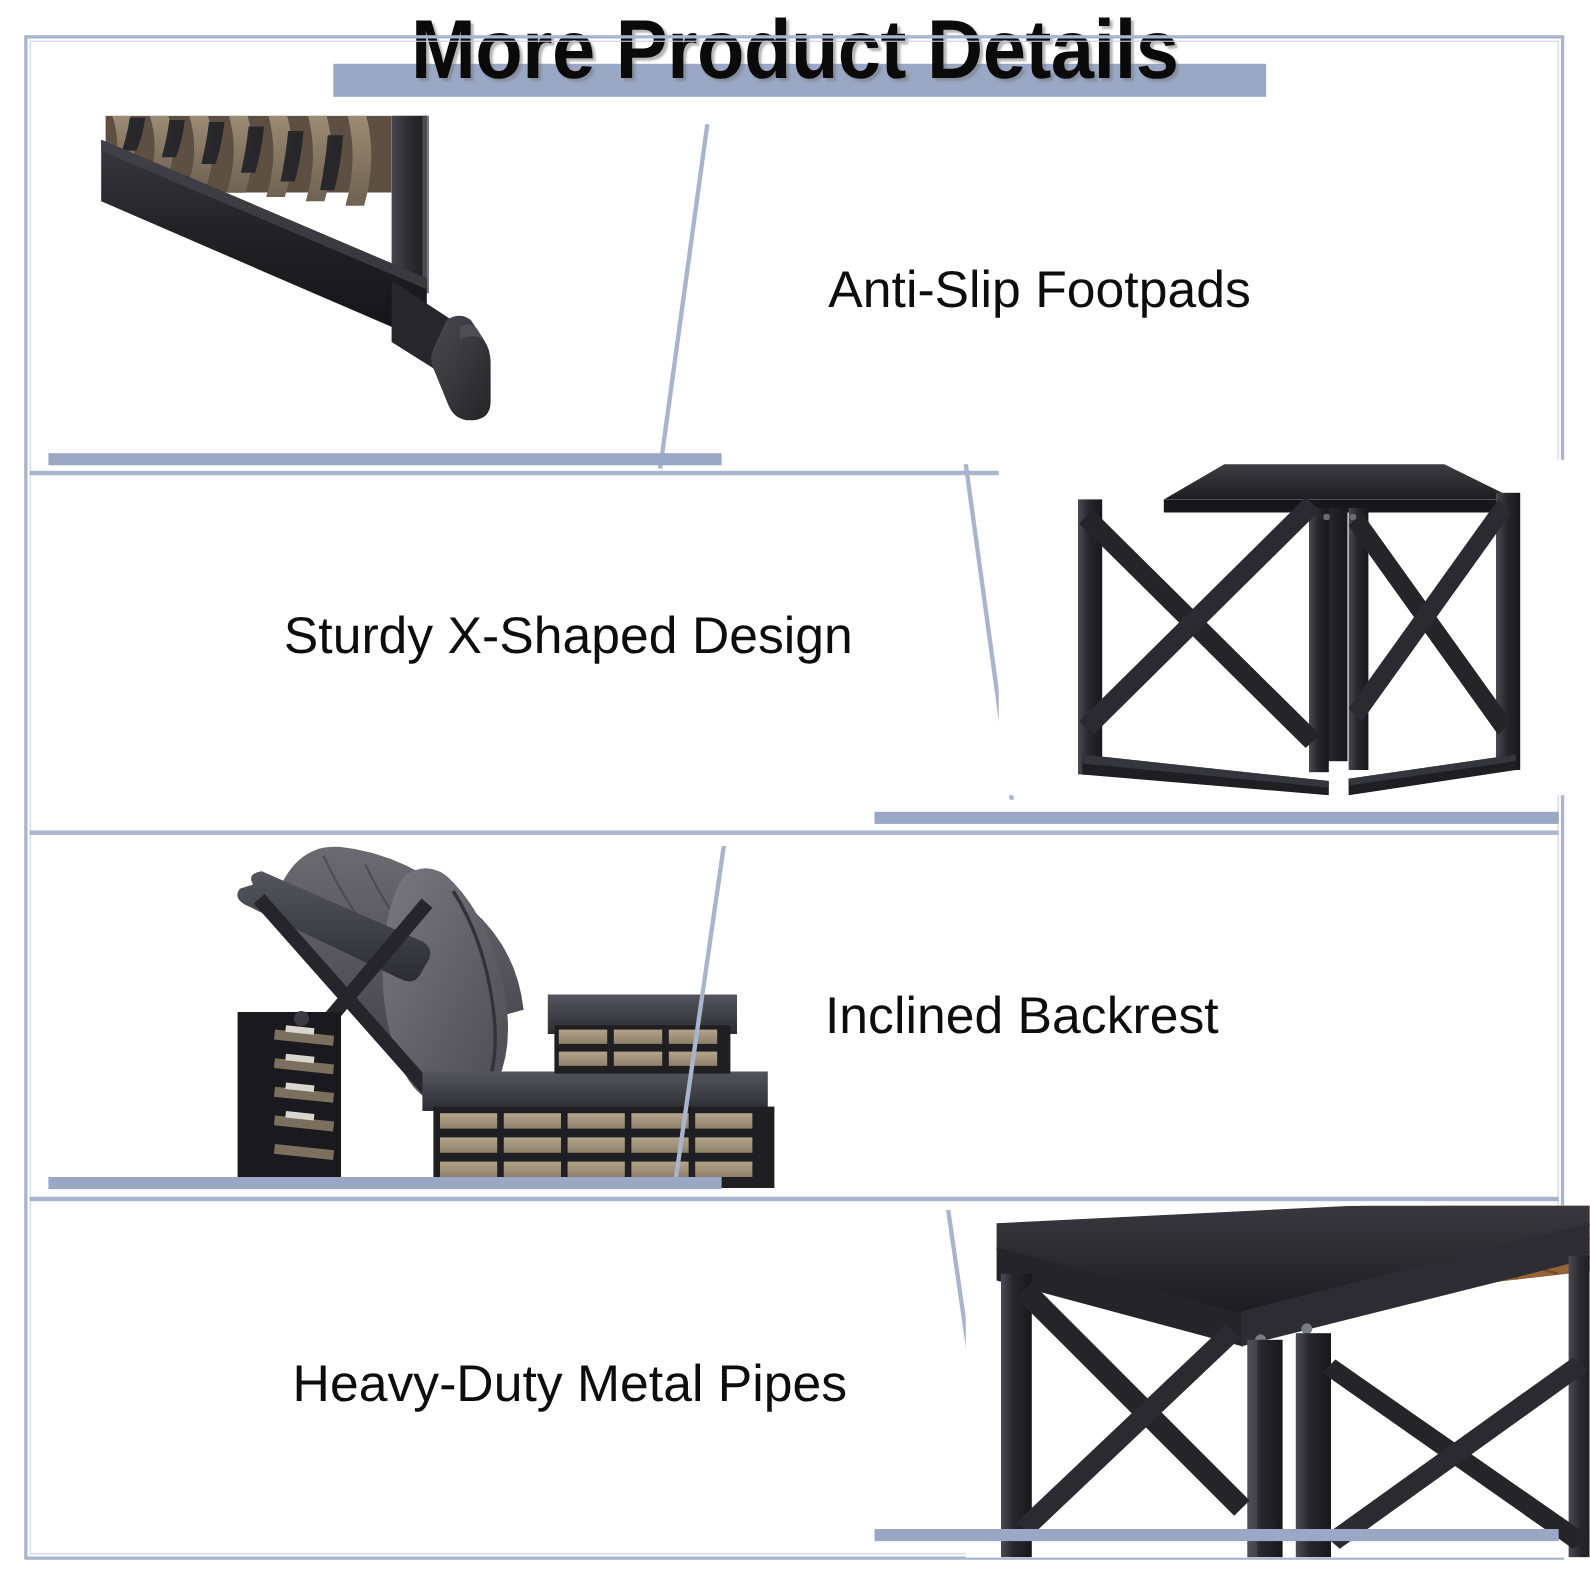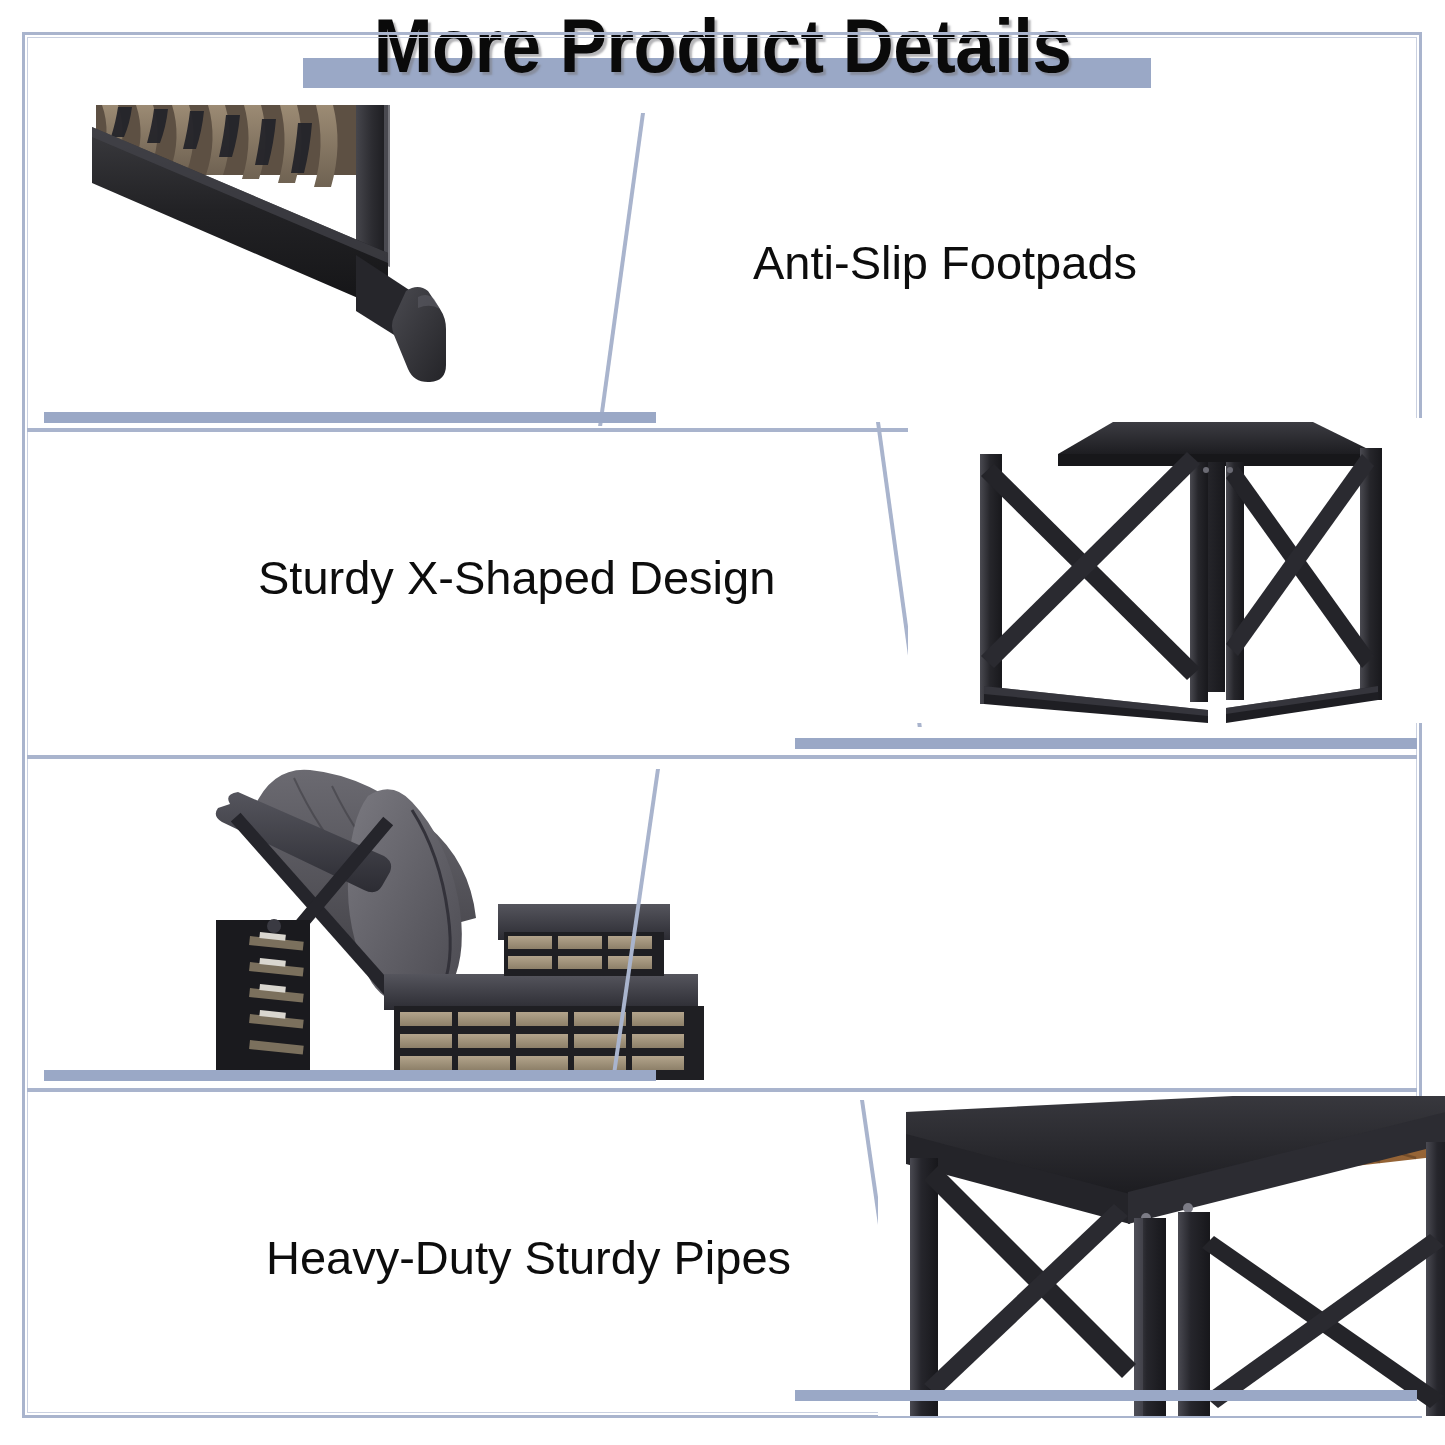--- a/index.html
+++ b/index.html
@@ -294,30 +294,31 @@
             <rect x="202" y="296" width="52" height="14"></rect>
             <rect x="260" y="296" width="52" height="14"></rect>
             <rect x="318" y="296" width="52" height="14"></rect>
             <rect x="376" y="296" width="52" height="14"></rect>
             <rect x="434" y="296" width="52" height="14"></rect>
           </g>
         </g>
       </svg>
     </div>
 
+    <div class="label" style="left:702px;top:140px;">Inclined Backrest</div>
 
     <div class="diag" style="left:608px;top:14px;width:4px;height:312px;transform:skewX(-8.2deg);"></div>
   </div>
 
   <div class="bar-thick" style="left:44px;top:1070px;width:612px;"></div>
   <div class="line-thin" style="left:27px;top:1088px;width:1390px;"></div>
 
   <div class="section sec4">
 
-    <div class="label" style="left:218px;top:140px;">Heavy-Duty Sturdy Pipes</div>
+    <div class="label" style="left:218px;top:140px;">Heavy-Duty Metal Pipes</div>
 
     <div class="diag" style="left:812px;top:10px;width:4px;height:312px;transform:skewX(8.2deg);"></div>
 
     <div class="photo" style="left:830px;top:6px;width:600px;height:320px;">
       <svg width="600" height="320" viewBox="0 0 600 320">
         <defs>
           <linearGradient id="woodG" x1="0" y1="0" x2="0.3" y2="1">
             <stop offset="0" stop-color="#b87f47"></stop>
             <stop offset="1" stop-color="#8f5f33"></stop>
           </linearGradient>

